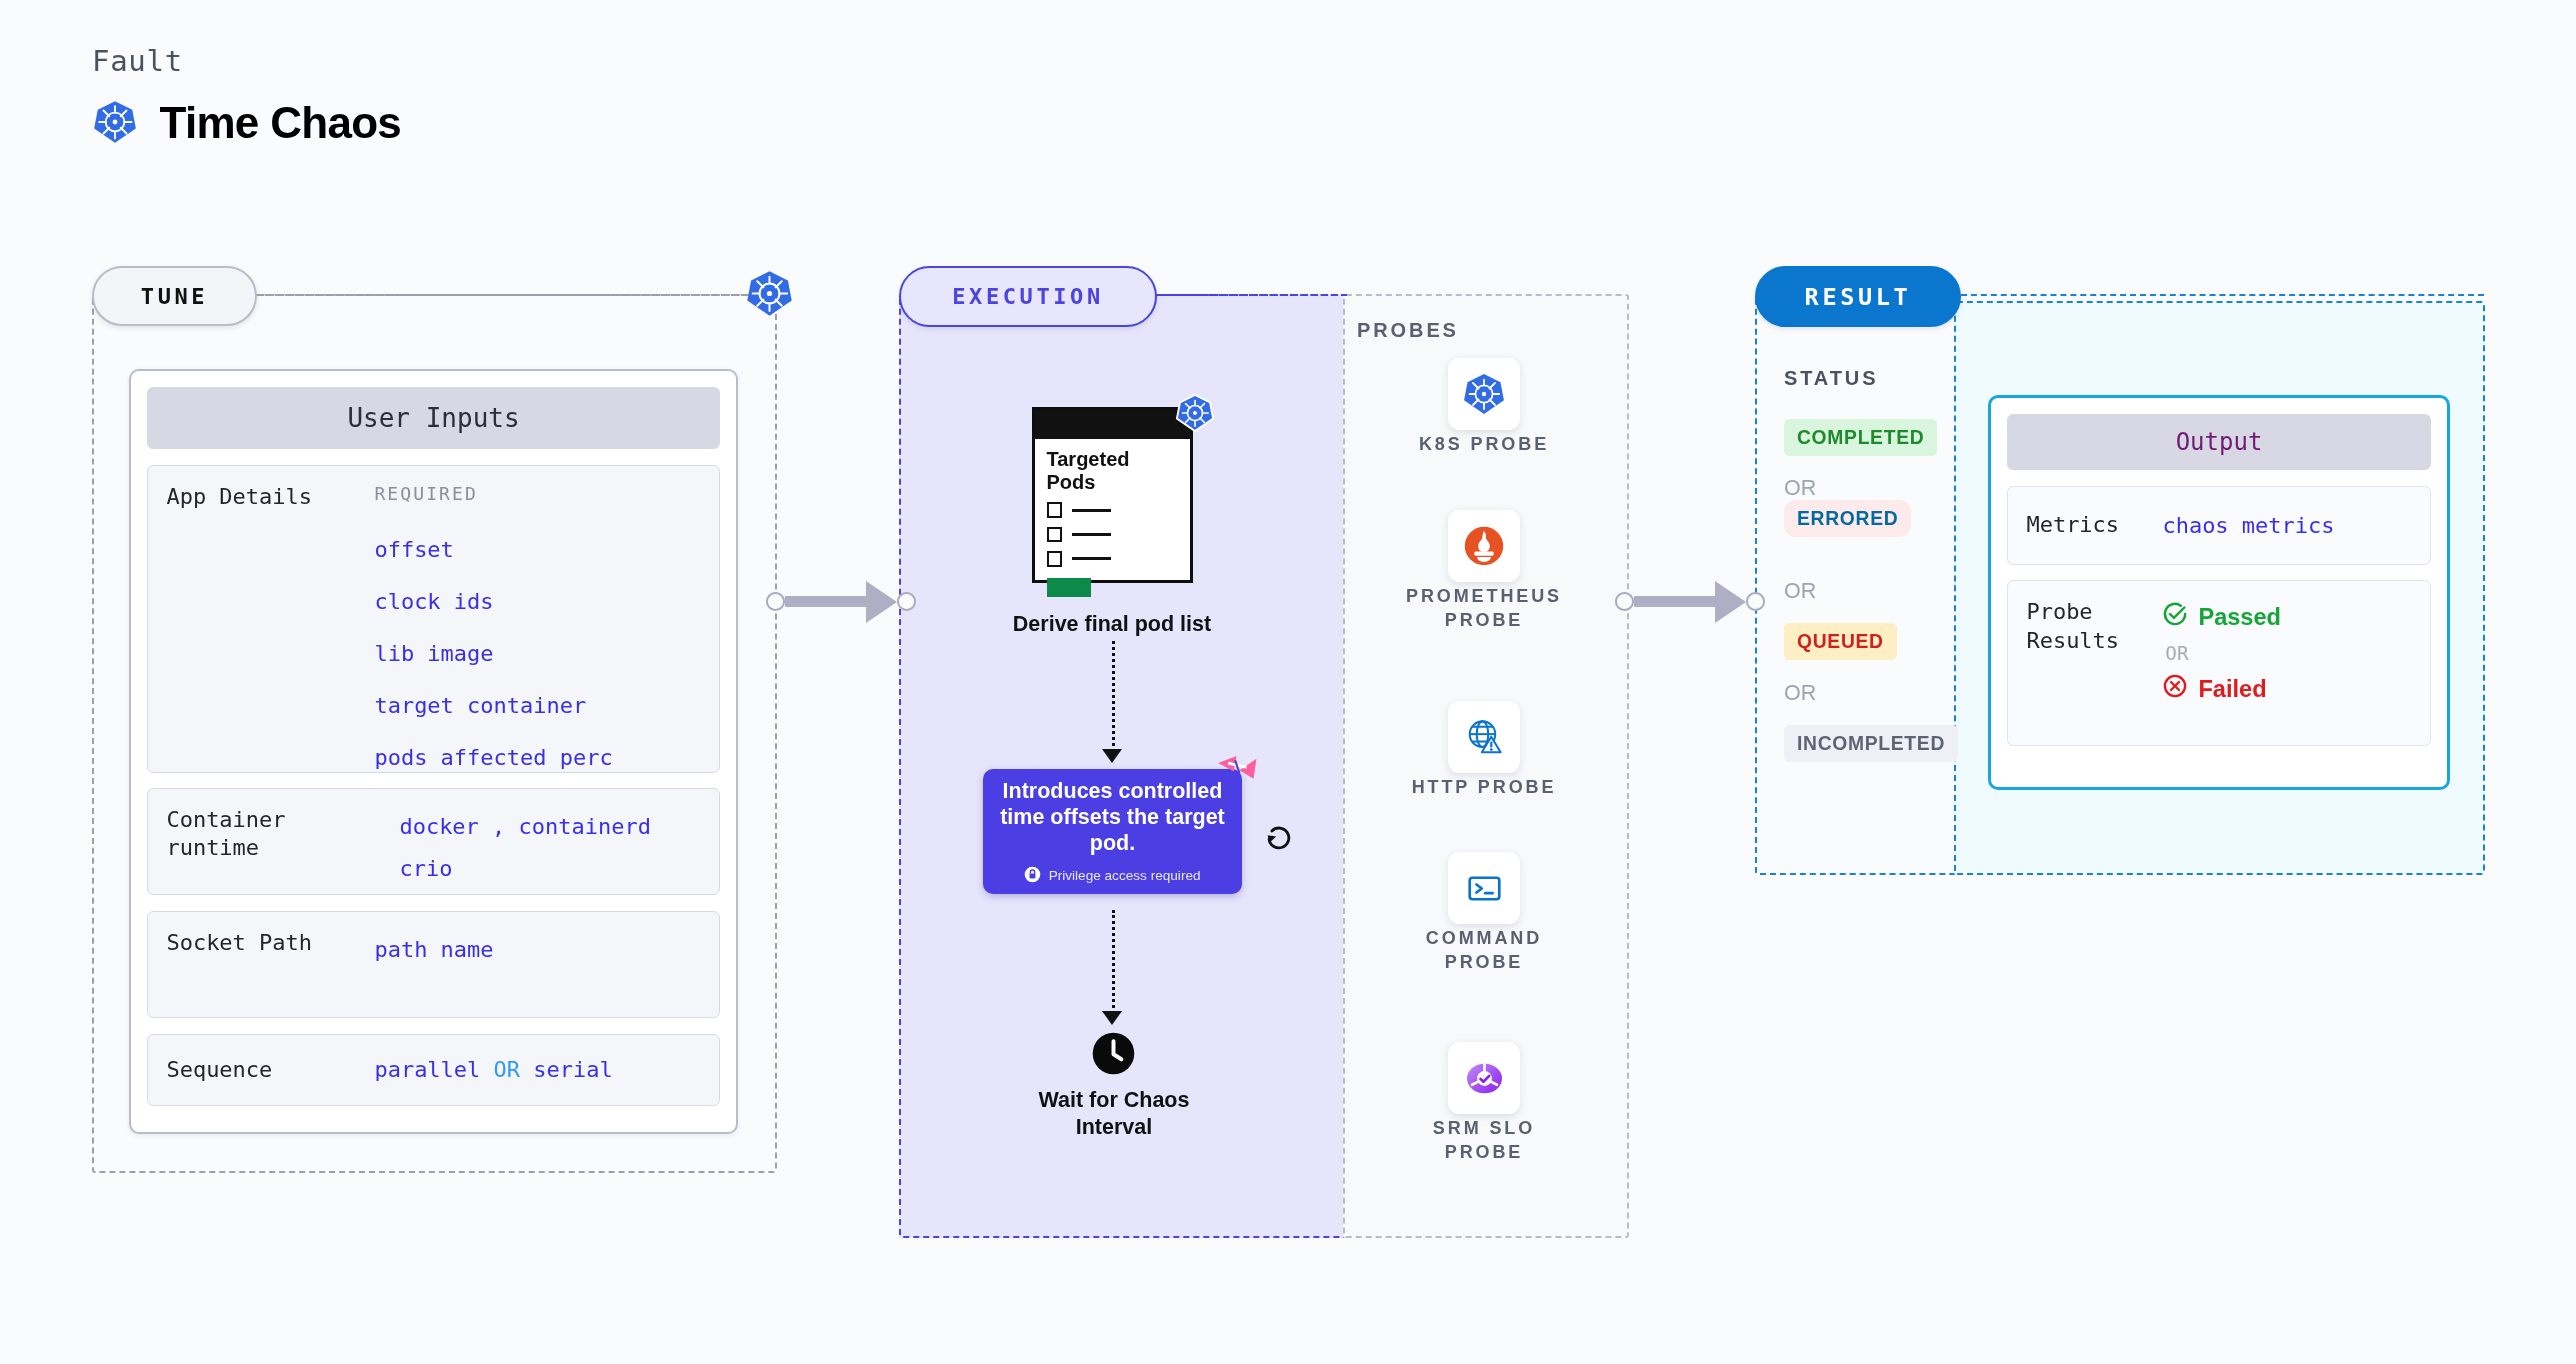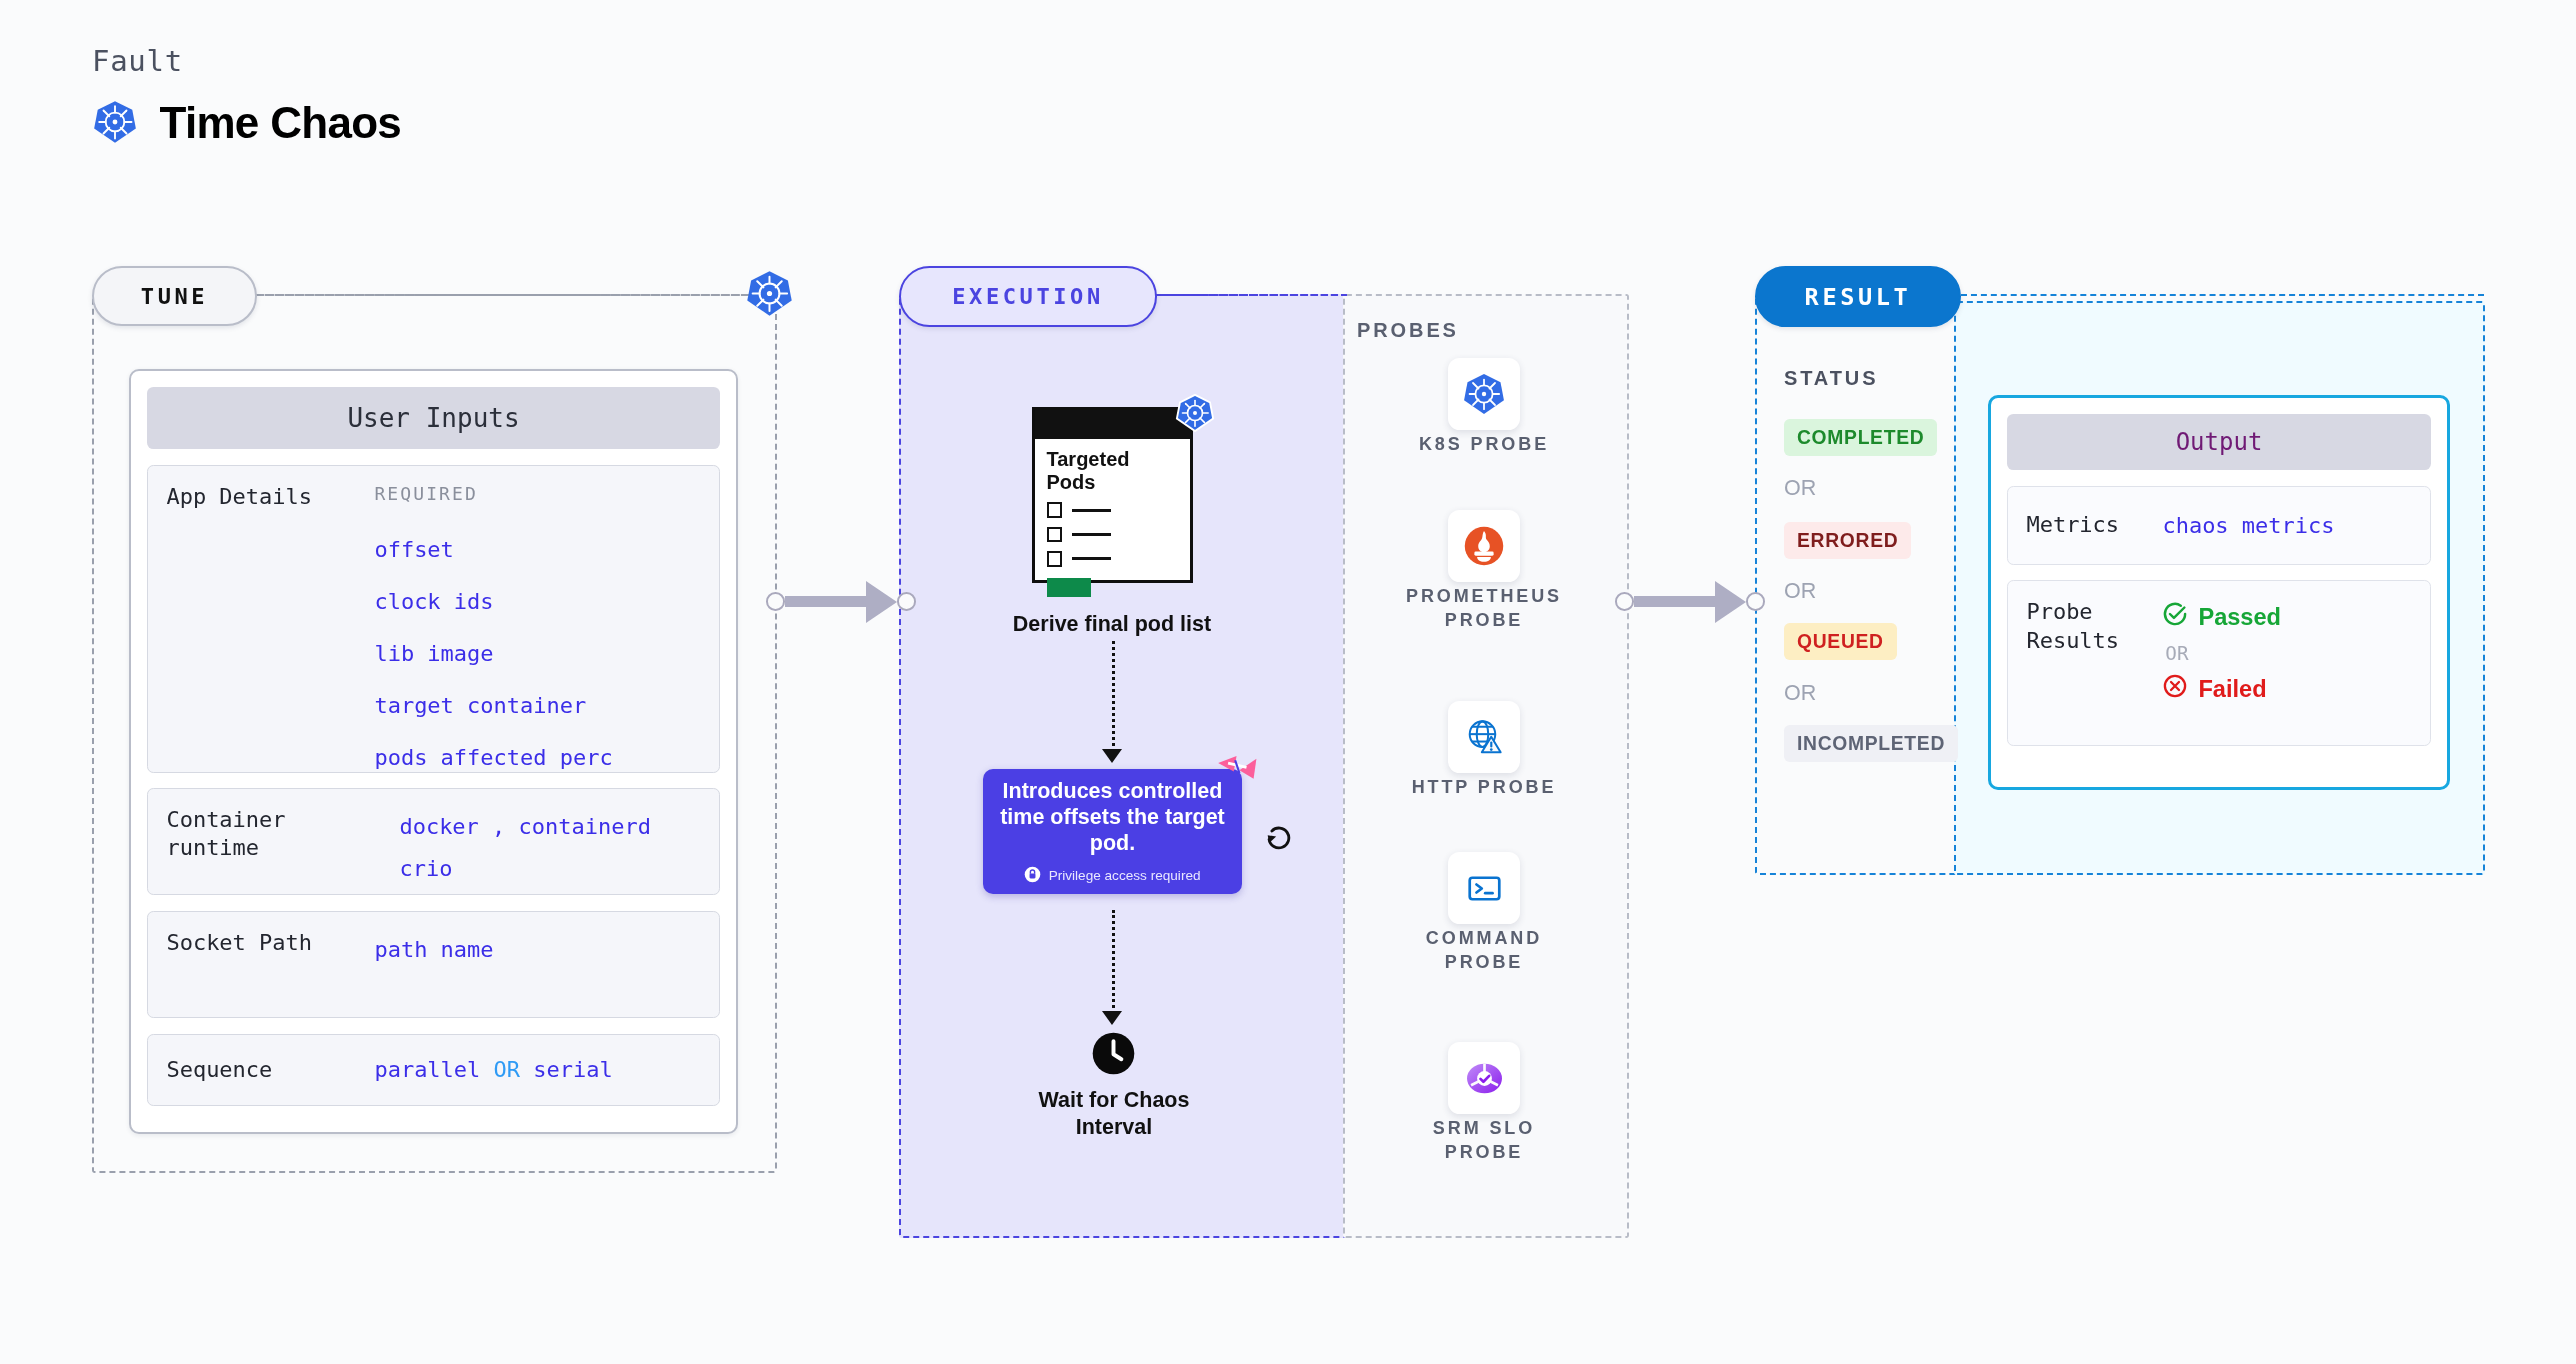--- a/index.html
+++ b/index.html
@@ -135,21 +135,21 @@
   #probe4{left:1343px;top:1042px;}
 
   
   #status-title{position:absolute;left:1784px;top:367px;font-size:20px;color:#4b5160;
      font-weight:bold;letter-spacing:2.9px;}
   .badge{position:absolute;border-radius:5.7px;font-weight:bold;font-size:19.3px;
      display:flex;align-items:center;padding:0 13px;letter-spacing:0.7px;text-align:center;}
   .orlab{position:absolute;font-size:21.5px;color:#9da3b2;}
   #b-completed{left:1784px;top:419px;height:37px;background:#daf5dd;color:#1d8a2c;}
   #or1{left:1784px;top:476px;}
-  #b-errored{left:1784px;top:522px;height:37px;background:#fdeaea;color:#7f1d1d;}
+  #b-errored{left:1784px;top:500px;height:37px;background:#fdeaea;color:#0369a1;border-radius:12px;}
   #or2{left:1784px;top:579px;}
   #b-queued{left:1784px;top:623px;height:37px;background:#fdeec3;color:#cf2020;}
   #or3{left:1784px;top:681px;}
   #b-incompleted{left:1784px;top:725px;height:37px;background:#eff0f5;color:#5e6475;}
 
   
   #output-card{position:absolute;left:1988px;top:395px;width:462px;height:395px;
      background:#fff;border:3.6px solid #17a7e0;border-radius:10px;box-sizing:border-box;}
   #output-head{margin:15.8px 15.8px 0 15.8px;height:56px;background:#d7d8e3;border-radius:6.4px;
      display:flex;align-items:center;justify-content:center;

